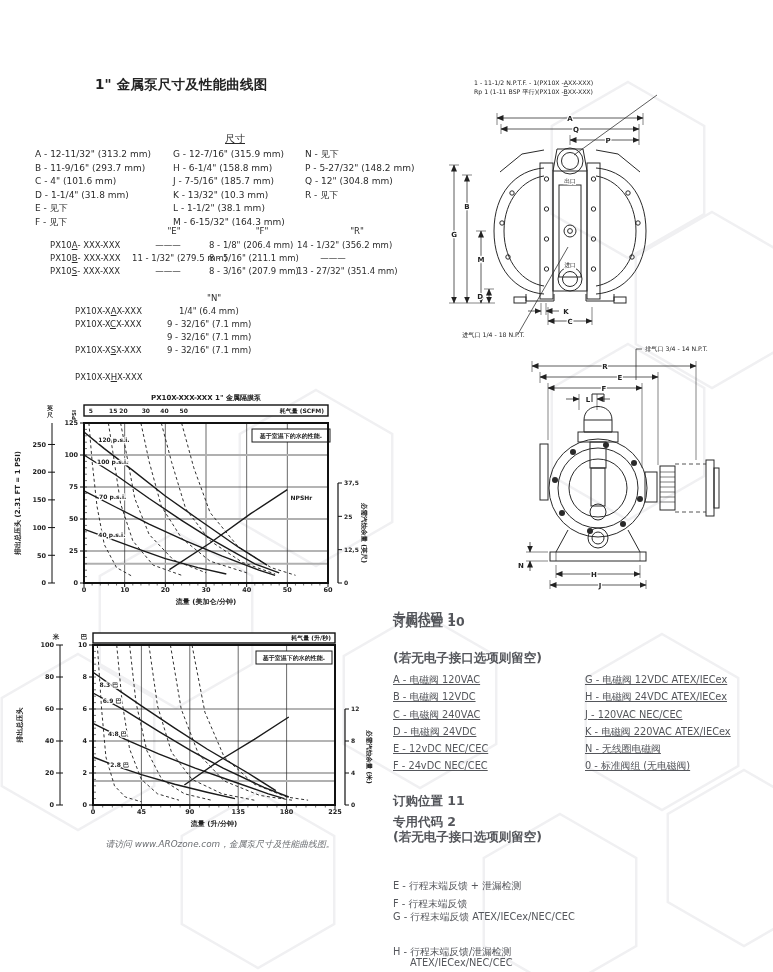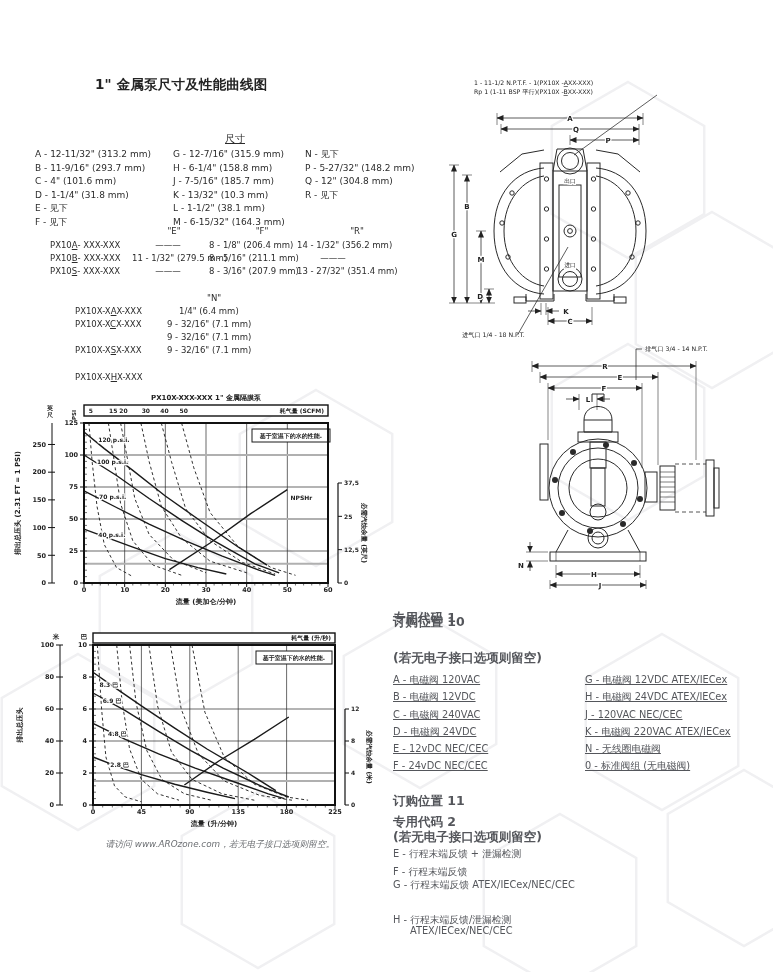--- a/index.html
+++ b/index.html
@@ -7,21 +7,21 @@
         font-family:"DejaVu Sans","Liberation Sans",sans-serif;color:#2b2b2b;overflow:hidden;}
   .abs{position:absolute;}
   .t-title{font-size:13.5px;font-weight:bold;color:#232323;letter-spacing:.2px;}
   .dimhead{font-size:10px;font-weight:normal;text-decoration:underline;}
   .dimcol{font-size:9px;line-height:13.5px;white-space:nowrap;}
   .tblwrap{font-size:8.5px;white-space:nowrap;}
   .tblwrap .cell{position:absolute;white-space:nowrap;}
   .u{text-decoration:underline;}
   .ord-h{font-size:12.5px;font-weight:bold;color:#54565b;line-height:1;white-space:nowrap;}
   .ord-item{font-size:9.8px;color:#54565b;white-space:nowrap;line-height:17.3px;height:17.3px;text-decoration:underline;}
-  .ord-item2{position:absolute;font-size:9.8px;color:#54565b;white-space:nowrap;}
+  .ord-item2{position:absolute;font-size:9.8px;color:#54565b;white-space:nowrap;margin-top:32px;}
   .footer-note{font-size:8.8px;font-style:italic;color:#6b6e72;white-space:nowrap;}
   svg text{font-family:"DejaVu Sans","Liberation Sans",sans-serif;fill:#222;}
   .hl{stroke:#fff;stroke-width:2.4px;paint-order:stroke;}
   .dimtxt{font-size:7px;font-weight:bold;}
   .anno{font-size:6.2px;font-weight:normal;}
   .hexbg{position:absolute;left:0;top:0;pointer-events:none;}
 </style>
 </head>
 <body>
 
@@ -361,21 +361,21 @@
         <text x="343" y="180.2" font-size="6" text-anchor="start" font-weight="bold">0</text>
         <line x1="337" y1="146" x2="341" y2="146" stroke="#111" stroke-width="1"></line>
         <text x="343" y="148.2" font-size="6" text-anchor="start" font-weight="bold">4</text>
         <line x1="337" y1="114" x2="341" y2="114" stroke="#111" stroke-width="1"></line>
         <text x="343" y="116.2" font-size="6" text-anchor="start" font-weight="bold">8</text>
         <line x1="337" y1="82" x2="341" y2="82" stroke="#111" stroke-width="1"></line>
         <text x="343" y="84.2" font-size="6" text-anchor="start" font-weight="bold">12</text>
         <text x="359" y="130" font-size="6.5" text-anchor="middle" font-weight="bold" transform="rotate(90 359 130)">必需汽蚀余量 (米)</text>
       </svg></div>
 
-  <div class="abs footer-note" style="left:60px;top:839px;width:320px;text-align:center;">请访问 www.AROzone.com，若无电子接口选项则留空。</div>
+  <div class="abs footer-note" style="left:60px;top:839px;width:320px;text-align:center;">请访问 www.AROzone.com，金属泵尺寸及性能曲线图。</div>
 
   <svg class="abs" style="left:440px;top:75px;" width="335" height="272" viewBox="0 0 335 272">
     <defs>
       <marker id="ar" markerWidth="7" markerHeight="6" refX="6.5" refY="3" orient="auto-start-reverse" markerUnits="userSpaceOnUse">
         <path d="M0,0 L7,3 L0,6 z" fill="#222"></path>
       </marker>
     </defs>
     <g>
       <text class="anno" x="34" y="10"><tspan>1 - 11-1/2 N.P.T.F. - 1(PX10X -</tspan><tspan class="u">A</tspan><tspan>XX-XXX)</tspan></text>
       <text class="anno" x="34" y="19"><tspan>Rp 1 (1-11 BSP 平行)(PX10X -</tspan><tspan class="u">B</tspan><tspan>XX-XXX)</tspan></text>

